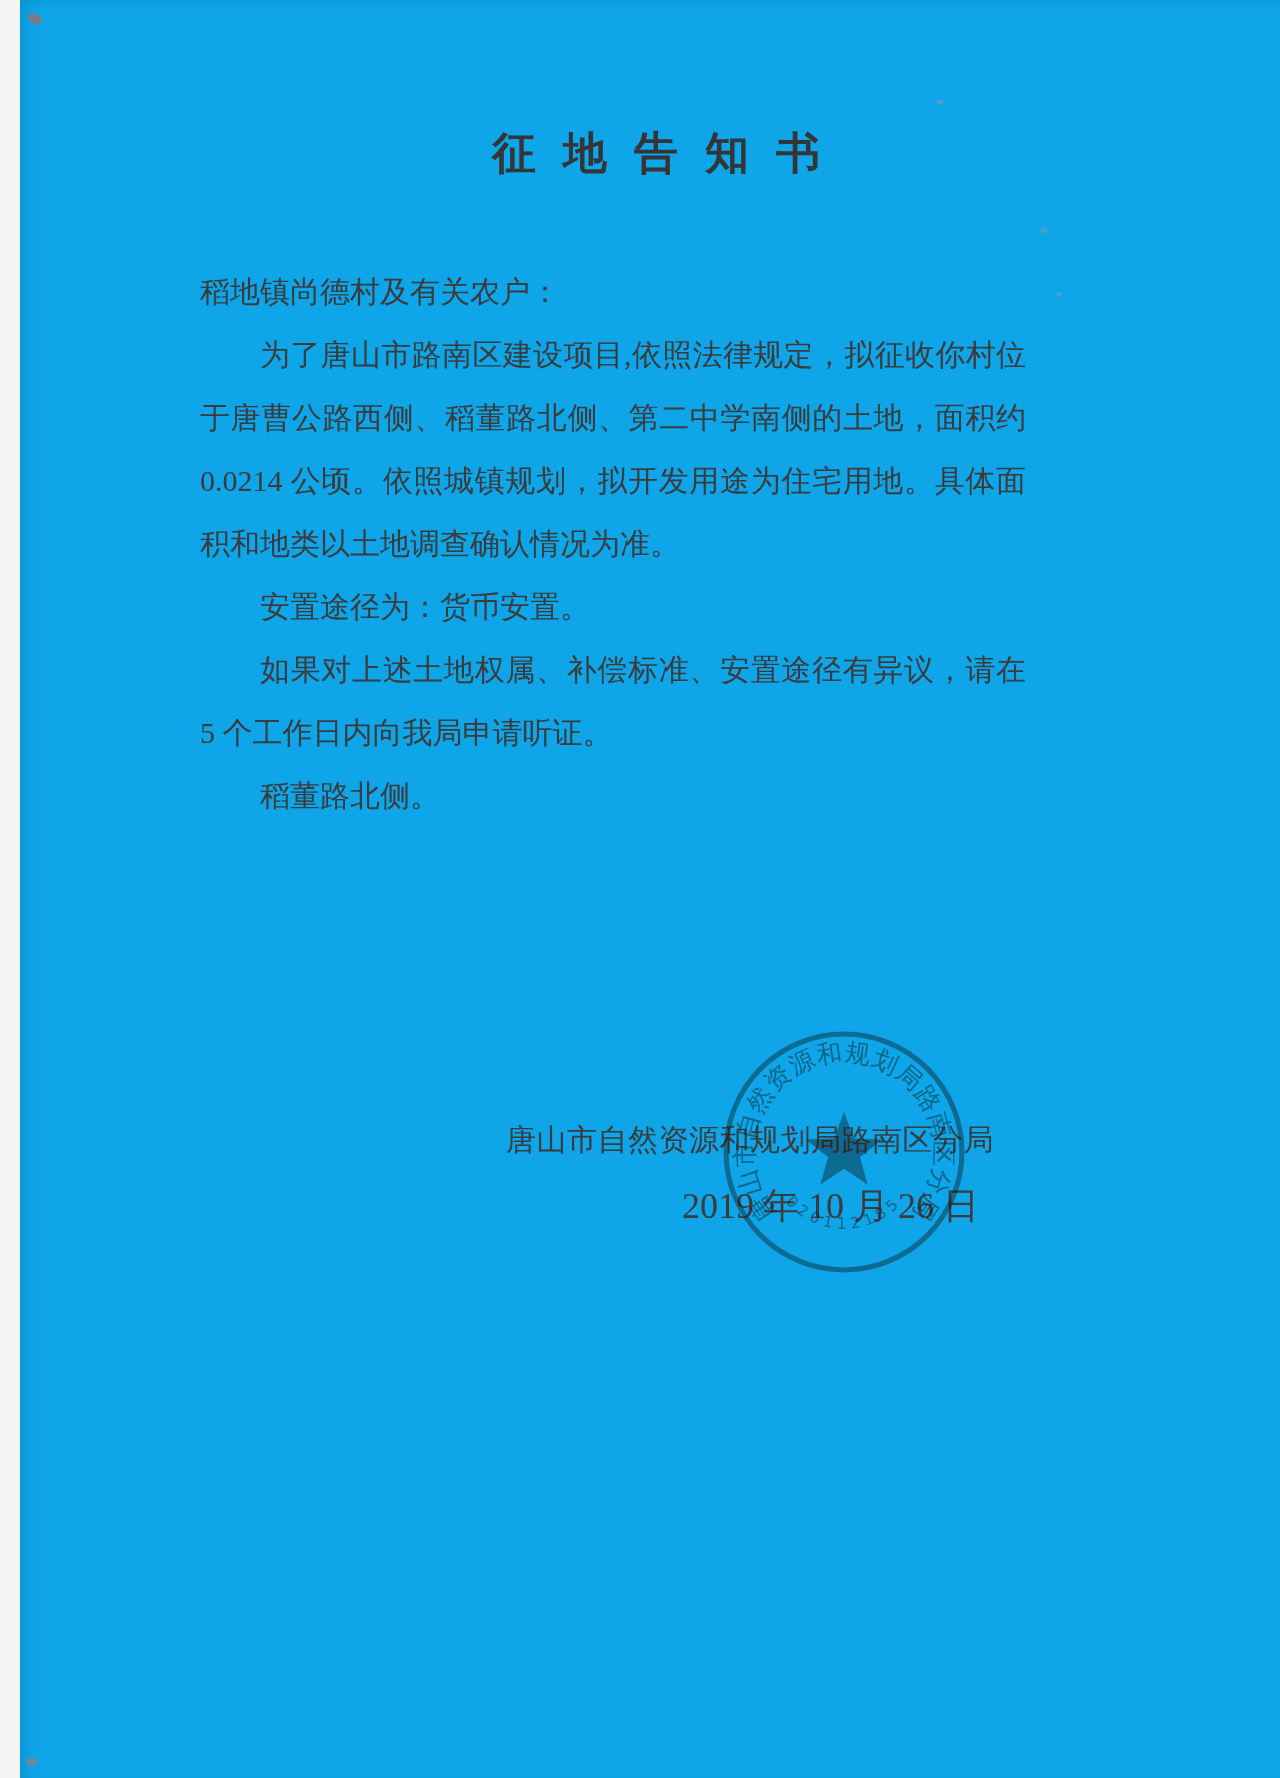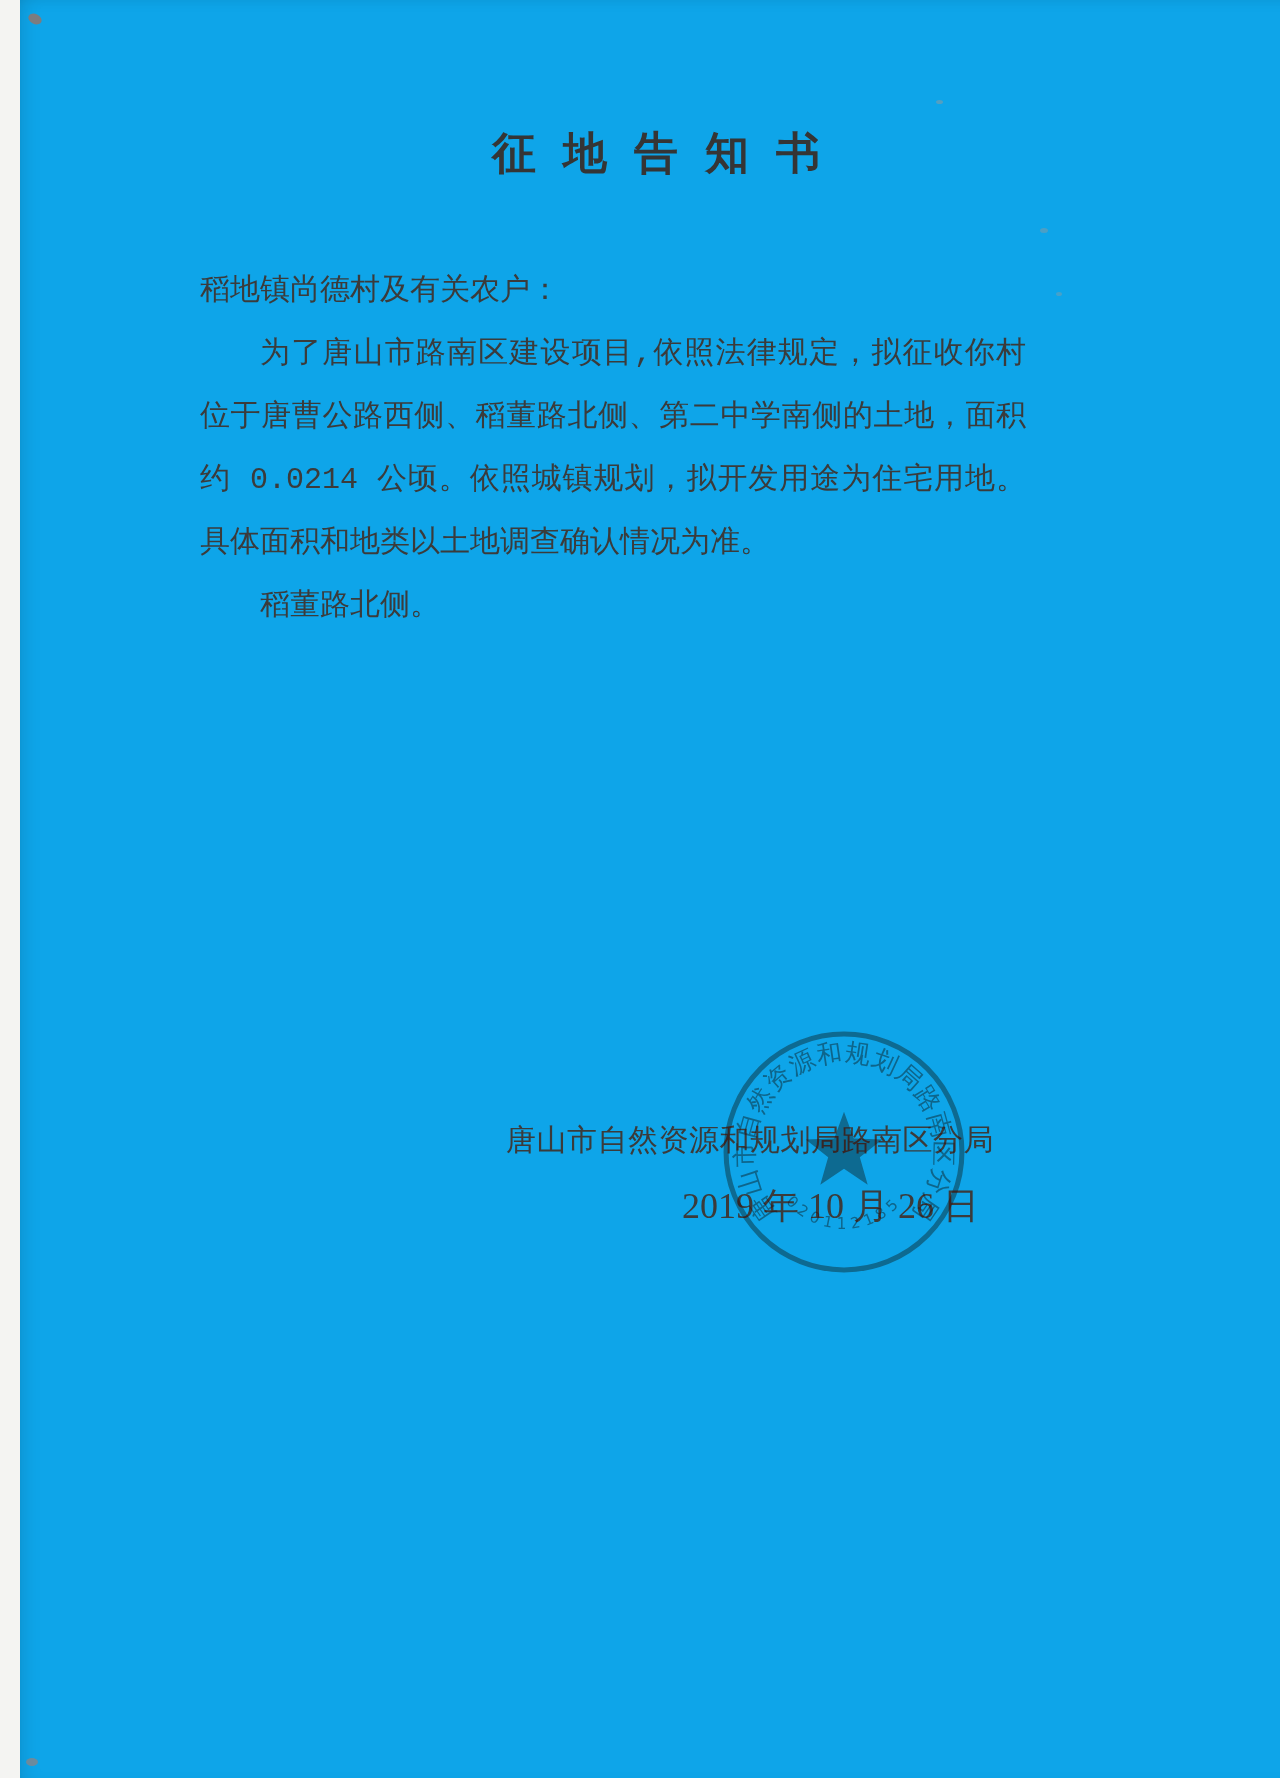--- a/index.html
+++ b/index.html
@@ -33,21 +33,20 @@
   }
   .content {
     position: absolute;
     top: 260px;
     left: 180px;
     width: 826px;
     font-size: 30px;
     line-height: 63px;
     text-align: justify;
     color: #3b3b3b;
-    font-family: Liberation Mono, monospace;
   }
   .content p { margin: 0; }
   .content p.indent { text-indent: 2em; }
   .sig-org {
     position: absolute;
     top: 1120px;
     left: 486px;
     font-size: 30px;
     color: #3b3b3b;
     letter-spacing: 0.5px;
@@ -81,20 +80,22 @@
 </head>
 <body>
 
 <div class="page">
 
   <div class="doc-title">征 地 告 知 书</div>
 
   <div class="content">
     <p>稻地镇尚德村及有关农户：</p>
     <p class="indent">为了唐山市路南区建设项目,依照法律规定，拟征收你村位于唐曹公路西侧、稻董路北侧、第二中学南侧的土地，面积约 0.0214 公顷。依照城镇规划，拟开发用途为住宅用地。具体面积和地类以土地调查确认情况为准。</p>
+    <p class="indent">安置途径为：货币安置。</p>
+    <p class="indent">如果对上述土地权属、补偿标准、安置途径有异议，请在 5 个工作日内向我局申请听证。</p>
     <p class="indent">稻董路北侧。</p>
   </div>
 
   <div class="sig-org">唐山市自然资源和规划局路南区分局</div>
   <div class="sig-date">2019 年 10 月 26 日</div>
 
   <svg class="seal" viewBox="0 0 250 250" xmlns="http://www.w3.org/2000/svg">
     <defs>
       <path id="sealTopArc" d="M 56.1 182.9 A 90 90 0 1 1 193.9 182.9" fill="none"></path>
       <path id="sealBottomArc" d="M 64.5 171.2 A 76 76 0 0 0 185.5 171.2" fill="none"></path>

